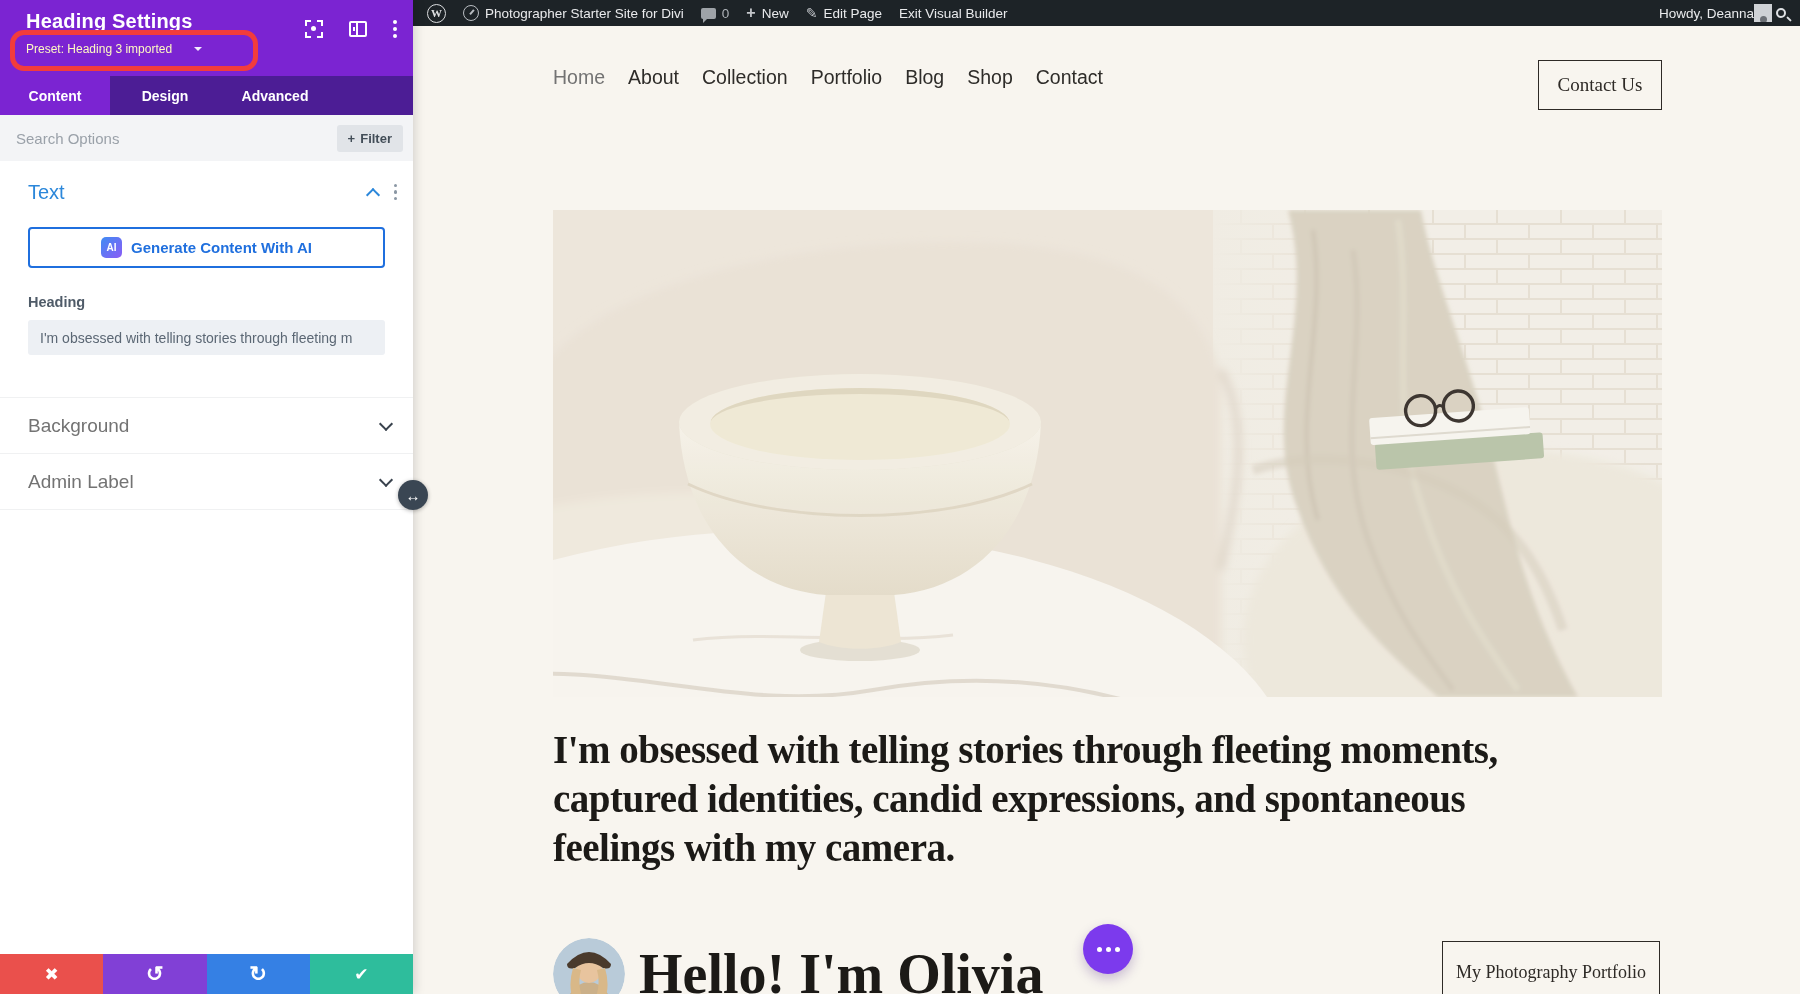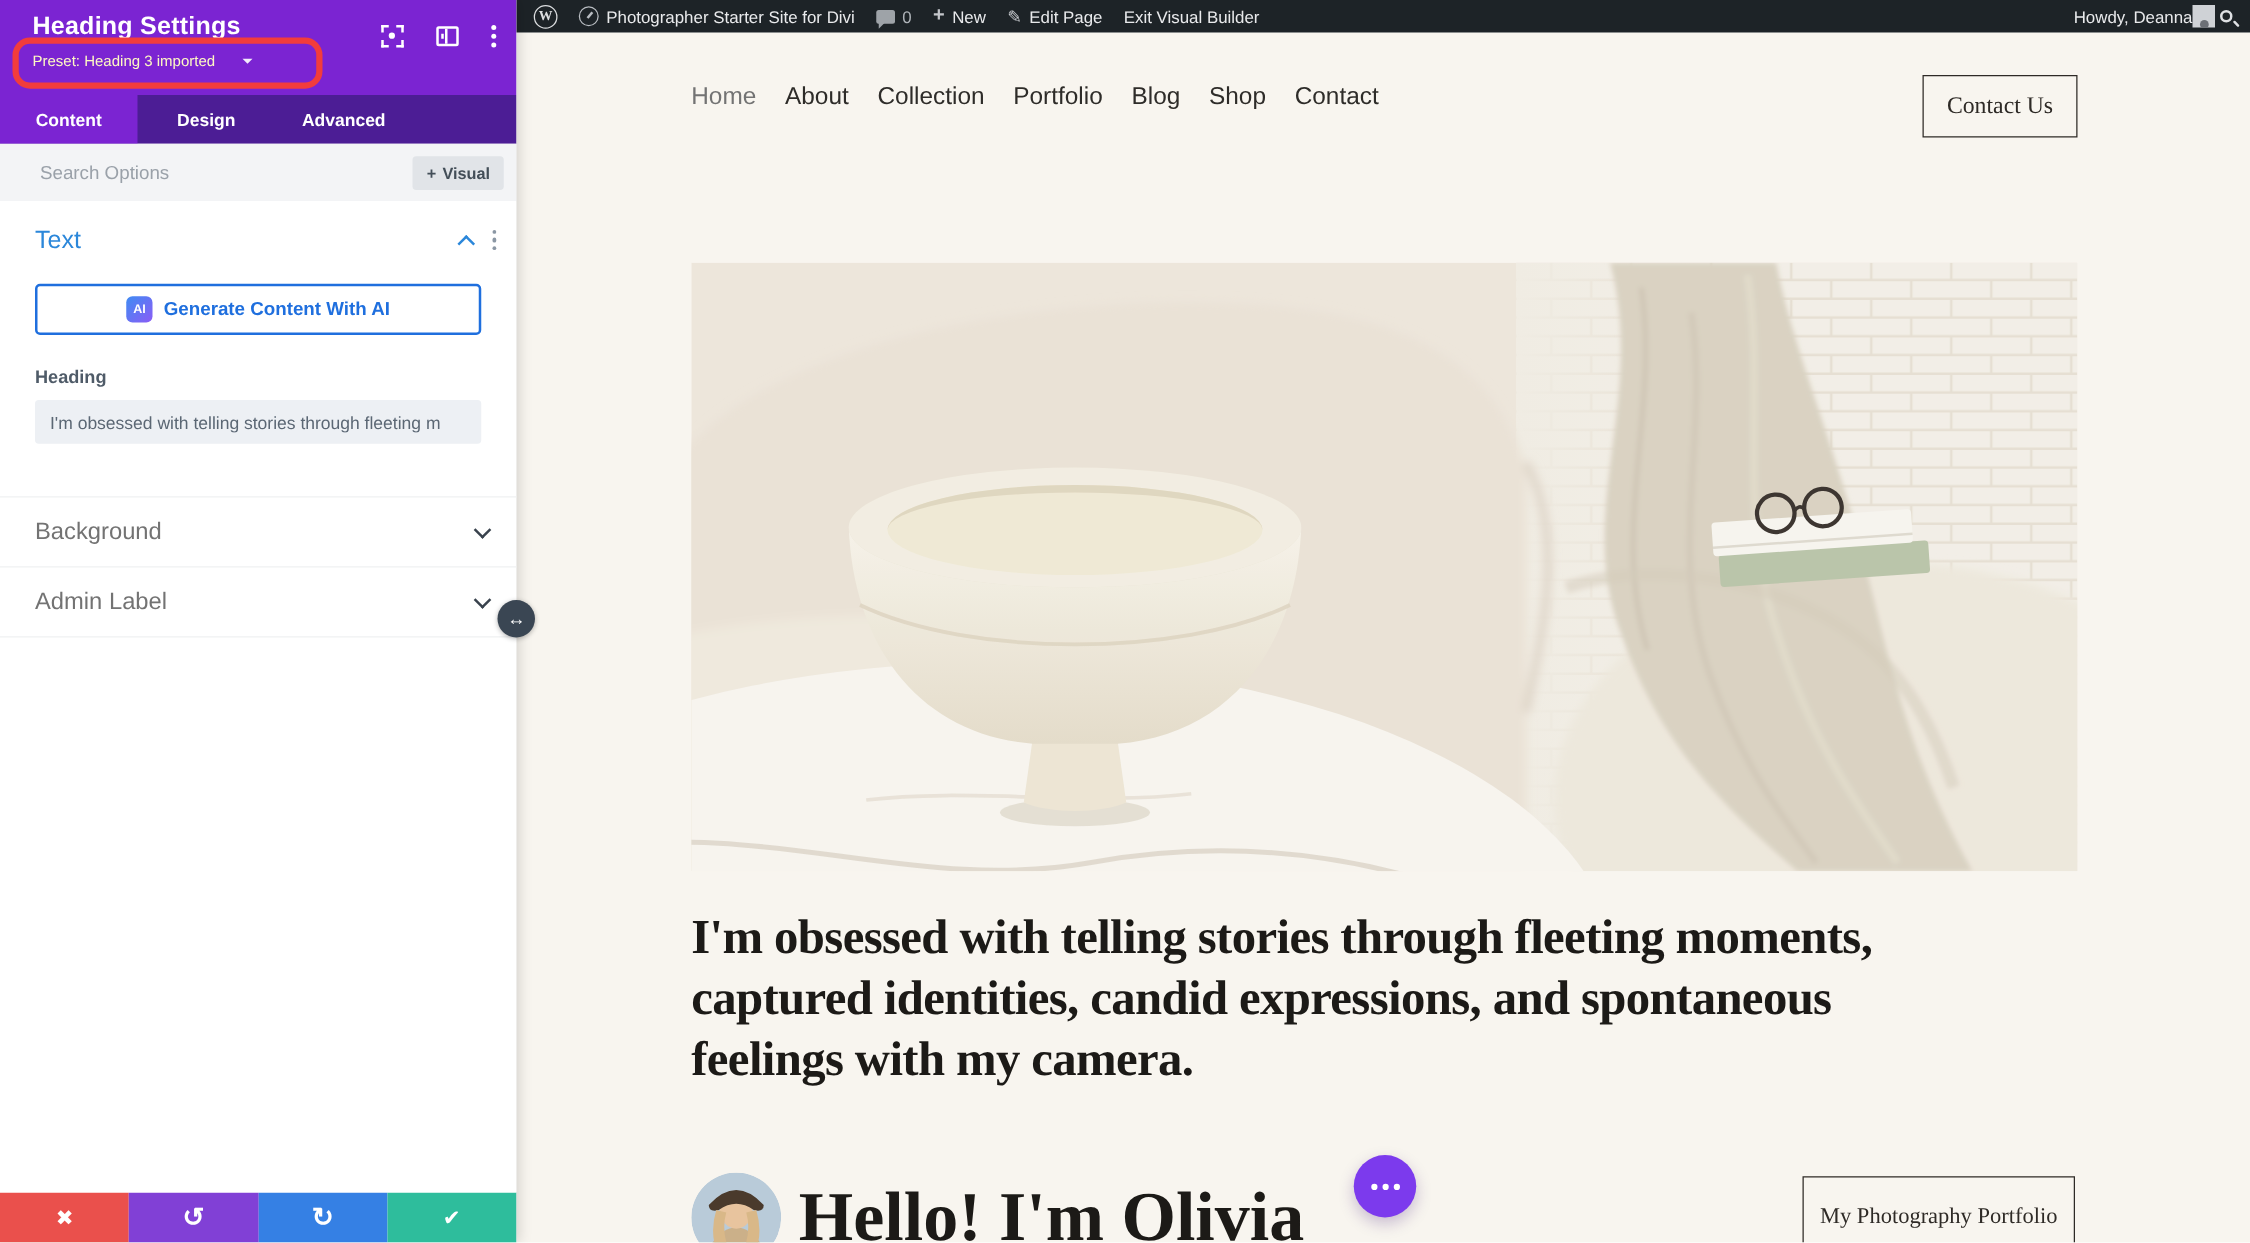--- a/index.html
+++ b/index.html
@@ -53,21 +53,21 @@
   .kebab i { width:4px; height:4px; border-radius:50%; background:#fff; }
   .kebab.gray i { background:#8b97a4; width:3.5px; height:3.5px; }
   .preset-row { margin-top:9px; font-size:12px; color:#fef9c3; display:flex; align-items:center; gap:22px; cursor:pointer; }
   .caret-down { width:0; height:0; border:4.5px solid transparent; border-top-color:#f3ecfc; margin-top:4px; }
   .preset-highlight { position:absolute; left:10px; top:30px; width:248px; height:41px;
     border:5px solid #f23c3c; border-radius:14px; pointer-events:none; z-index:12; }
   .sb-tabs { display:flex; background:#4c1d95; height:39px; }
   .sb-tab { width:110px; display:flex; align-items:center; justify-content:center; color:#fff;
     font-size:14px; font-weight:bold; cursor:pointer; }
   .sb-tab.active { background:#7b24d2; }
-  .sb-search { background:#f3f4f6; height:46px; display:flex; align-items:center; padding:0 10px 0 32px; gap:8px; }
+  .sb-search { background:#f3f4f6; height:46px; display:flex; align-items:center; padding:0 10px 0 16px; gap:8px; }
   .sb-search input { flex:1; border:none; background:transparent; outline:none; font-size:15px; color:#555;
     font-family:"Liberation Sans",sans-serif; }
   .sb-search input::placeholder { color:#9aa1a9; }
   .filter-btn { background:#e1e4e8; border-radius:3px; padding:6px 11px; font-size:13px; font-weight:bold;
     color:#434e58; display:flex; align-items:center; gap:5px; cursor:pointer; }
   .sb-body { flex:1; position:relative; background:#fff; }
   .sec-head { display:flex; align-items:center; justify-content:space-between; padding:0 16px 0 28px; }
   .sec-head.text-head { height:62px; }
   .sec-title-blue { color:#2b87da; font-size:20px; cursor:pointer; }
   .sec-icons { display:flex; align-items:center; gap:16px; }
@@ -291,21 +291,21 @@
     <div class="sb-tabs">
       <div class="sb-tab active">Content</div>
       <div class="sb-tab">Design</div>
       <div class="sb-tab">Advanced</div>
     </div>
 
     <div class="sb-search">
       <input type="text" placeholder="Search Options" style="">
       <span class="filter-btn">
         <span>+</span>
-        <span>Visual</span>
+        <span>Filter</span>
       </span>
     </div>
 
     <div class="sb-body">
       <div class="sec-head text-head">
         <span class="sec-title-blue">Text</span>
         <span class="sec-icons">
           <span class="chev up"></span>
           <span class="kebab gray">
               <i></i>

